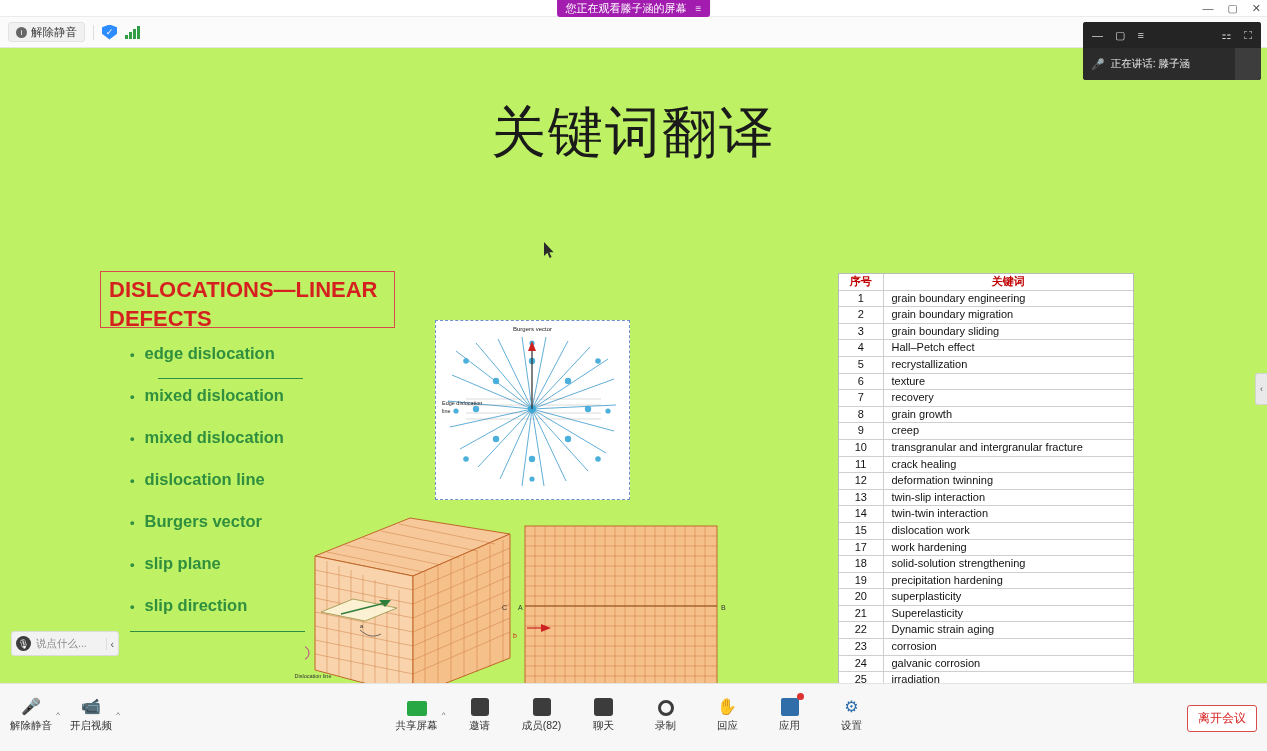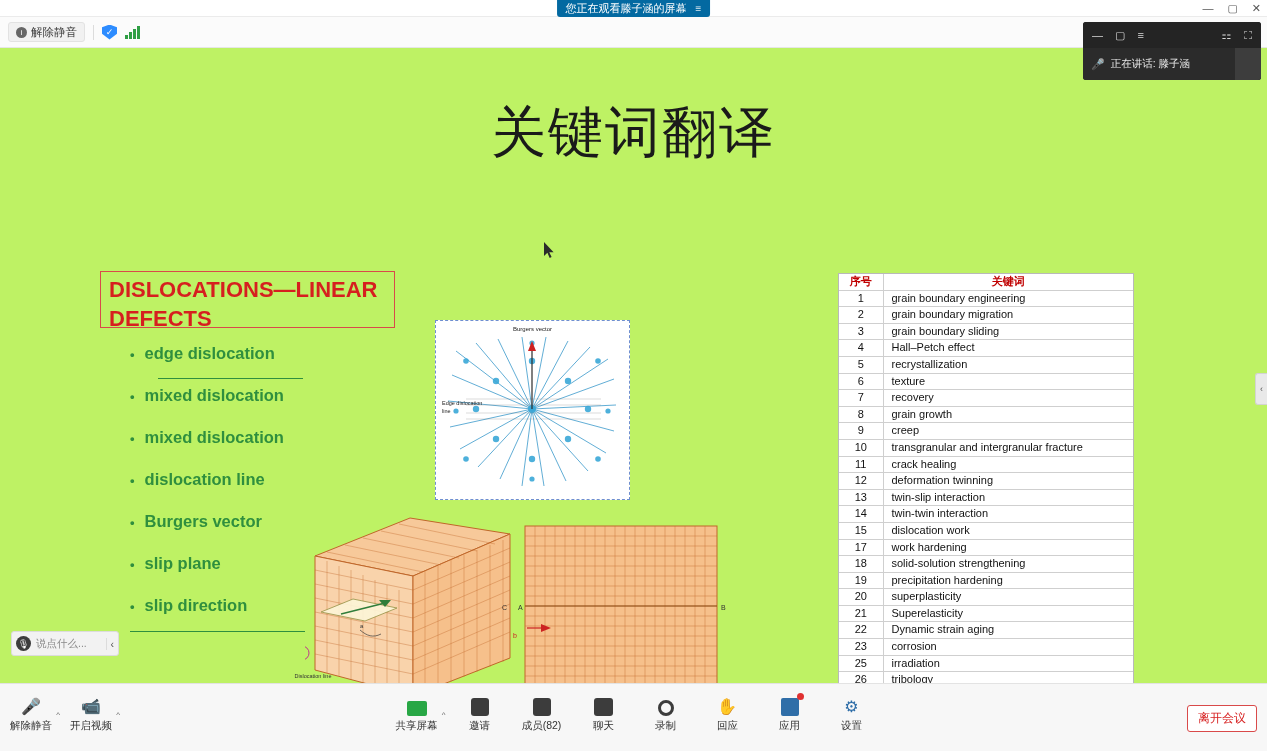--- a/index.html
+++ b/index.html
@@ -13,21 +13,21 @@
   #app { position: relative; width: 1267px; height: 751px; background: #fff; }
 
   
   .titlebar {
     position: absolute; left: 0; top: 0; width: 1267px; height: 17px;
     background: #ffffff; border-bottom: 1px solid #ebebeb;
   }
   .sharing-pill {
     position: absolute; left: 50%; transform: translateX(-50%); top: 0;
     height: 17px; line-height: 17px;
-    background: #0369a1; color: #ffffff;
+    background: #a21caf; color: #ffffff;
     font-size: 11px; padding: 0 9px; border-radius: 0 0 3px 3px;
     white-space: nowrap;
   }
   .sharing-pill .menu-glyph { margin-left: 6px; font-size: 10px; opacity: .85; }
   .win-btns { position: absolute; right: 6px; top: 0; height: 17px; display: flex; align-items: center; gap: 14px; }
   .win-btns span { font-size: 11px; color: #555; line-height: 1; cursor: default; }
 
   
   .meetbar {
     position: absolute; left: 0; top: 17px; width: 1267px; height: 31px;
@@ -581,20 +581,24 @@
             </tr>
             <tr>
               <td class="c1">22</td>
               <td class="c2">Dynamic strain aging</td>
             </tr>
             <tr>
               <td class="c1">23</td>
               <td class="c2"> corrosion</td>
             </tr>
             <tr>
+              <td class="c1">24</td>
+              <td class="c2">galvanic corrosion</td>
+            </tr>
+            <tr>
               <td class="c1">25</td>
               <td class="c2">irradiation</td>
             </tr>
             <tr>
               <td class="c1">26</td>
               <td class="c2">tribology</td>
             </tr>
             <tr>
               <td class="c1">27</td>
               <td class="c2">fatigue</td>

